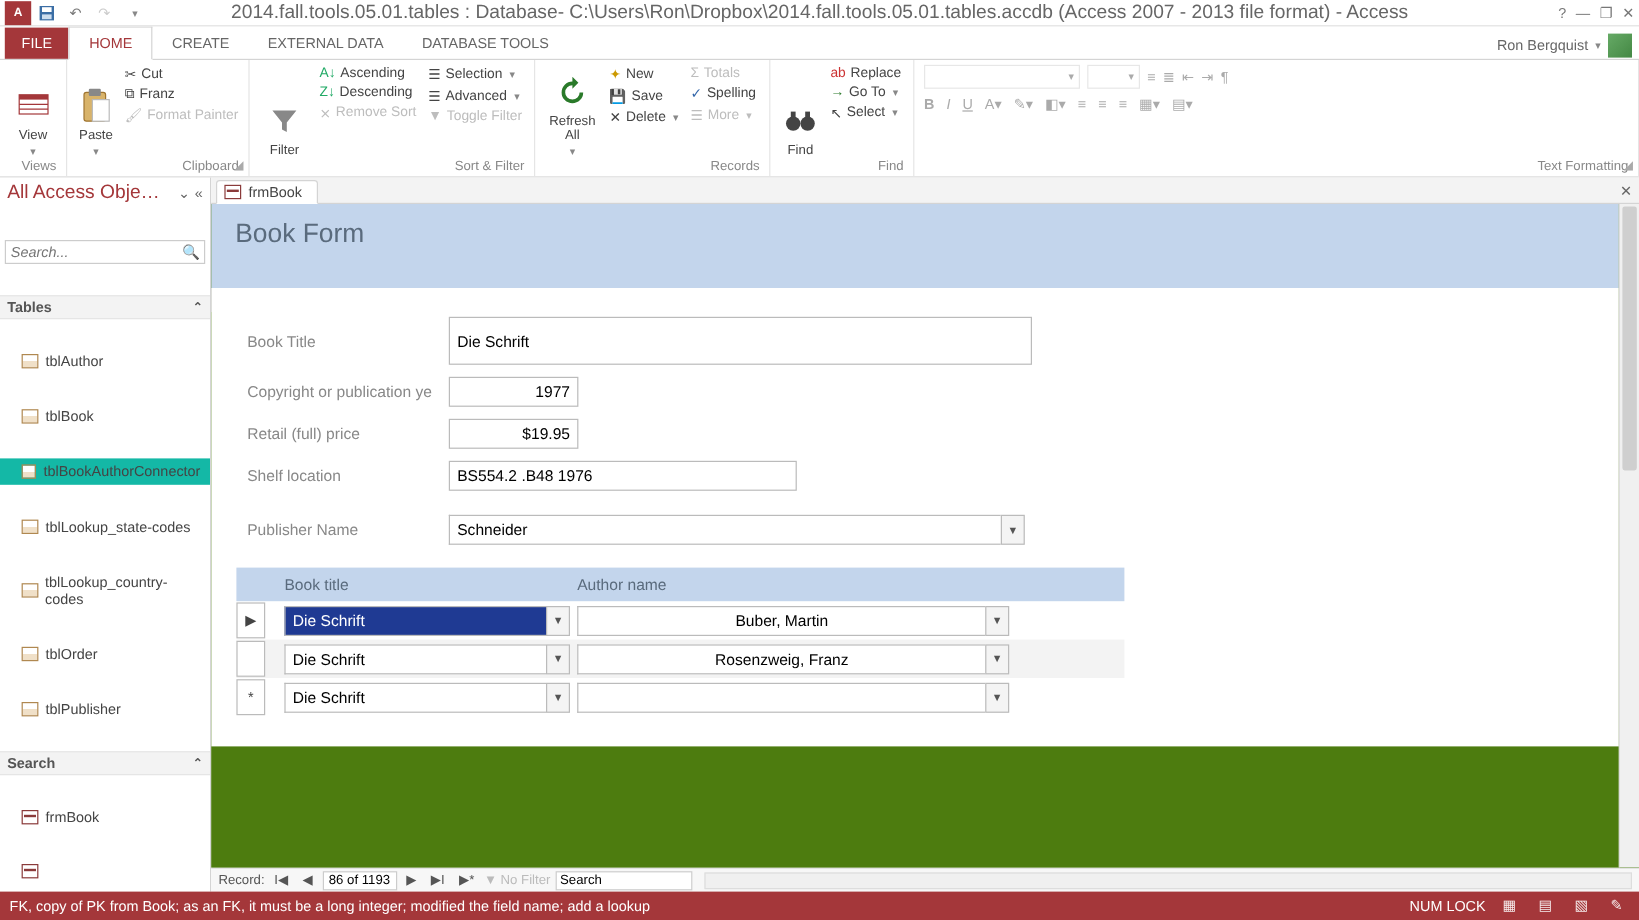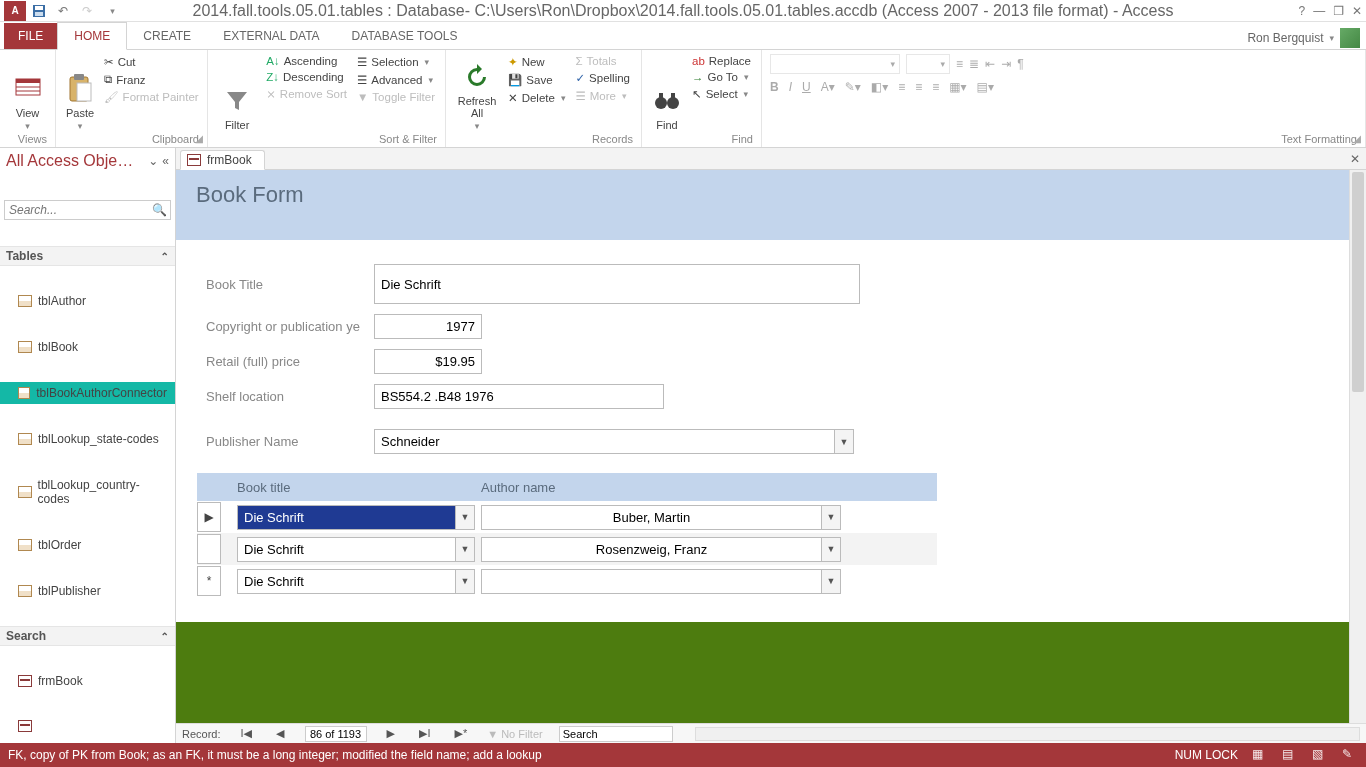--- a/index.html
+++ b/index.html
@@ -80,21 +80,21 @@
   .sf-row { display:flex; align-items:center; height:32px; }
   .sf-row.alt { background:#f3f3f3; }
   .sf-row .selcell { width:24px; height:30px; border:1px solid #bbb; display:flex; align-items:center; justify-content:center; font-size:12px; background:#fff; margin-right:16px;}
   .sf-combo { display:flex; margin-right:6px; }
   .sf-combo input { border:1px solid #bbb; border-right:none; padding:4px 6px; font-size:13px; width:218px;}
   .sf-combo .cbtn { width:20px; border:1px solid #bbb; background:#f4f4f4; display:flex; align-items:center; justify-content:center; font-size:9px; color:#555;}
   .sf-combo.author input { width:340px;text-align:center; }
   .sel-highlight { background:#1f3a93; color:#fff; }
 
   
-  .recnav { height:20px; background:#f7f7f7; border-top:1px solid #ddd; display:flex; align-items:center; gap:16px; padding:0 6px; font-size:11px; color:#555;}
+  .recnav { height:20px; background:#f7f7f7; border-top:1px solid #ddd; display:flex; align-items:center; gap:4px; padding:0 6px; font-size:11px; color:#555;}
   .recnav .btn { padding:0 4px; color:#555;}
   .recnav input.rec { width:62px; border:1px solid #ccc; font-size:11px; padding:1px 3px; text-align:center;}
   .recnav input.search { width:114px; border:1px solid #ccc; font-size:11px; padding:1px 3px;}
   .recnav .nofilter{ color:#bbb; display:flex; align-items:center; gap:3px;}
   .recnav .hscroll { flex:1; height:14px; background:#f0f0f0; border:1px solid #ddd; margin-left:6px; }
 
   
   .statusbar { position:absolute; left:0; right:0; bottom:0; height:24px; background:#a4373a; color:#fff; display:flex; align-items:center; justify-content:space-between; padding:0 8px; font-size:12px;}
   .statusbar .right { display:flex; gap:14px; align-items:center;}
   .sb-ico { width:16px; height:16px; color:#fff; opacity:.9;}

